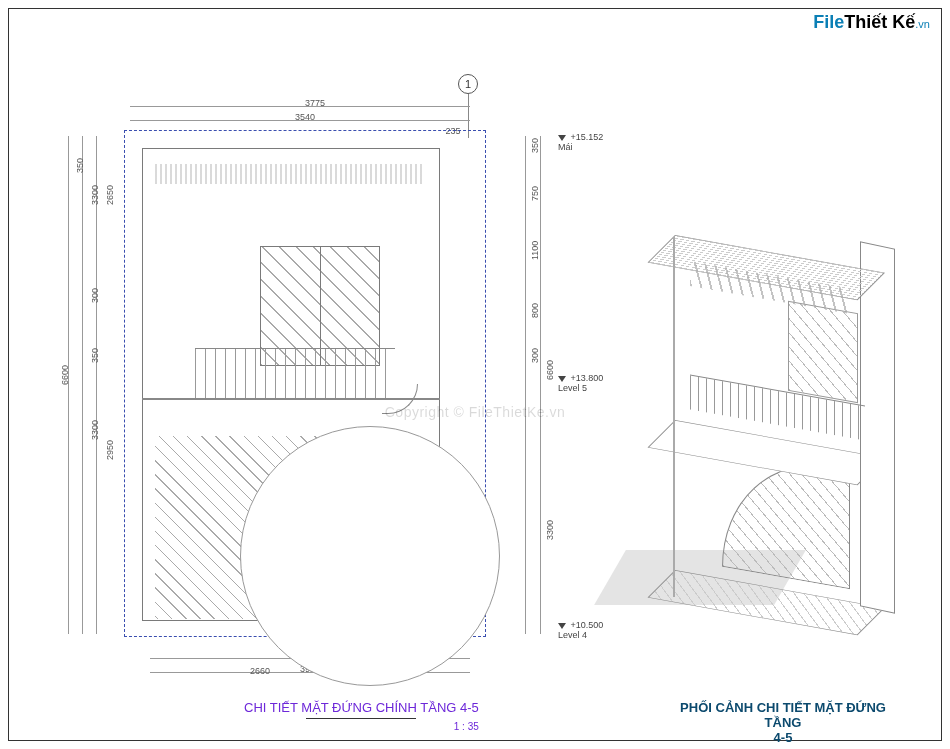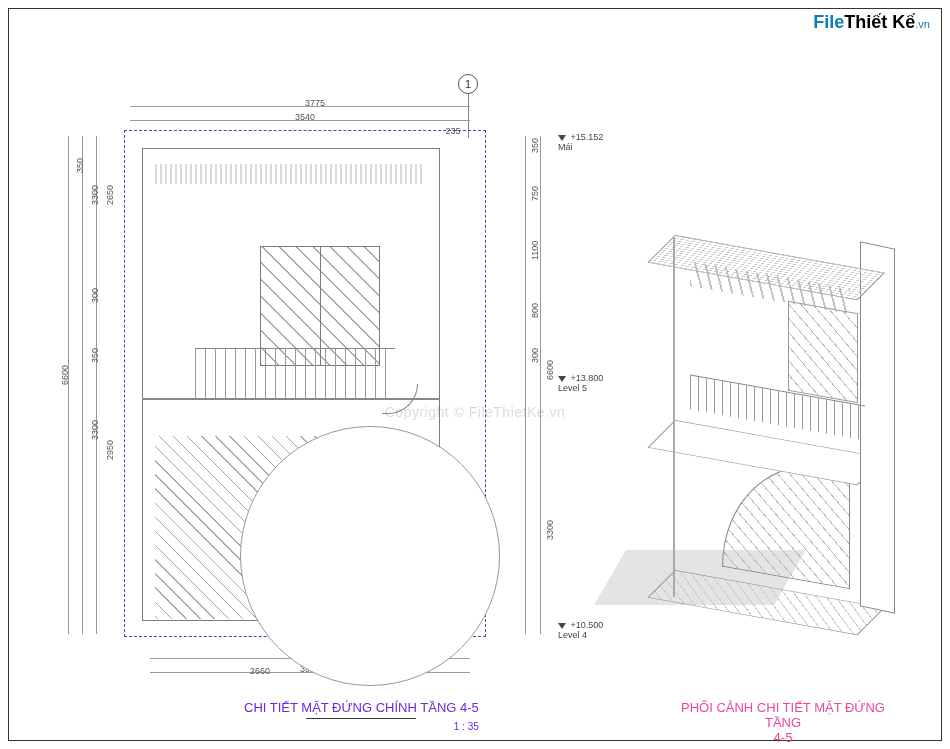--- a/index.html
+++ b/index.html
@@ -42,21 +42,22 @@
     color: #6d28d9;
     margin-left: 24px;
   }
   .title-left .line { width: 110px; border-top: 1px solid #333; margin: 3px auto 2px; }
   .title-right {
     position: absolute;
     left: 668px; top: 700px;
     width: 230px;
     text-align: center;
     font-size: 13px;
-    color: #ec4899;
+    color: #0c4a6e;
+    font-weight: bold;
   }
   
   .elev {
     position: absolute;
     left: 130px; top: 136px;
     width: 350px; height: 495px;
   }
   .dashed-frame {
     position: absolute;
     left: -6px; top: -6px; right: -6px; bottom: -6px;

